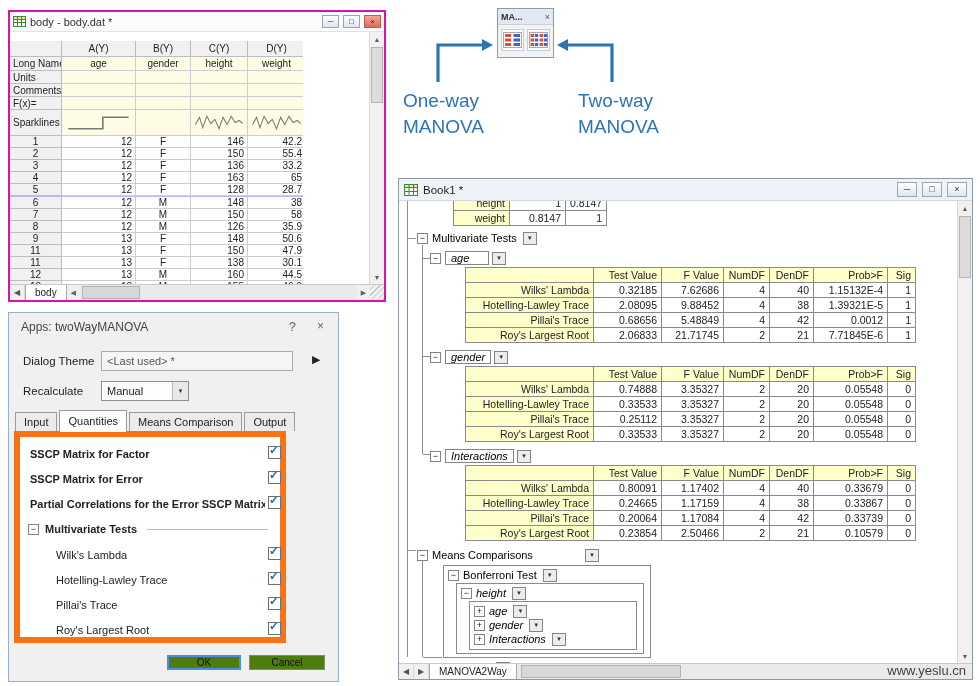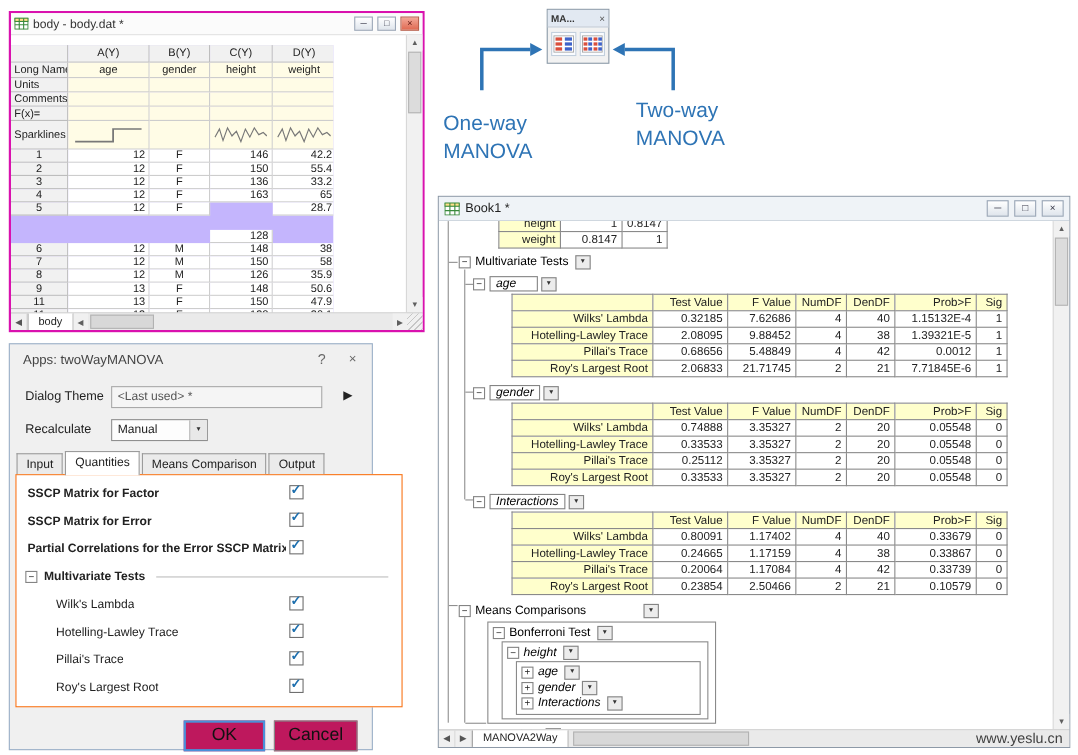--- a/index.html
+++ b/index.html
@@ -58,30 +58,30 @@
 #dlg-close{position:absolute;right:14px;top:6px;font-size:12px;color:#666}
 .dlg-lab{position:absolute;font-size:11.5px;color:#222}
 #theme-input{position:absolute;left:92px;top:38px;width:192px;height:20px;border:1px solid #a9a9a9;background:#f5f5f5;font-family:"Liberation Sans",sans-serif;font-size:11px;color:#555;padding:0 5px}
 #theme-more{position:absolute;left:303px;top:40px;font-size:11px;color:#222}
 #recalc-combo{position:absolute;left:92px;top:68px;width:88px;height:20px;border:1px solid #8f8f8f;background:#fdfdfd;display:flex;align-items:center}
 #recalc-combo .val{flex:1;padding:0 5px;font-size:11px}
 #recalc-combo .arr{width:16px;height:18px;border-left:1px solid #b9b9b9;background:#e8e8e8;display:flex;align-items:center;justify-content:center;font-size:6px;color:#333}
 #dlg-tabs{position:absolute;left:6px;top:97px;height:22px;display:flex;align-items:center;z-index:4}
 .tab{height:19px;padding:0 8px;font-size:11px;line-height:18px;background:#ebebeb;border:1px solid #9b9b9b;border-bottom:none;margin-right:2px;color:#222}
 .tab.active{height:22px;line-height:21px;background:#fff;position:relative;z-index:5}
-#dlg-panel{position:absolute;left:5px;top:118px;width:352px;height:212px;background:#fff;border:1px solid #f97316;padding-top:4px;z-index:1}
+#dlg-panel{position:absolute;left:5px;top:118px;width:272px;height:212px;background:#fff;border:6px solid #f97316;padding-top:4px;z-index:1}
 .opt-row{position:relative;height:25px;display:flex;align-items:center;padding-left:10px}
 .opt-row.indent{padding-left:36px}
 .opt-lbl{font-size:11px;white-space:nowrap;overflow:hidden;max-width:235px}
 .opt-lbl.b{font-weight:bold}
 .cb{position:absolute;left:248px;top:5px;width:13px;height:13px;border:1px solid #6f6f6f;background:#fff}
 .chk{position:absolute;left:0px;top:-4px;font-size:12px;font-weight:bold;color:#1d6fae}
 .grp-hdr-row{position:relative;height:26px;display:flex;align-items:center;padding-left:8px}
 .grp-hdr-row .hline{flex:1;border-top:1px solid #bdbdbd;margin:0 12px 0 10px}
-.dbtn{position:absolute;top:342px;height:28px;font-size:16px;display:flex;align-items:center;justify-content:center;background:#be185d;color:#111}
+.dbtn{position:absolute;top:342px;height:15px;font-size:10px;display:flex;align-items:center;justify-content:center;background:#4d7c0f;color:#111}
 #ok-btn{left:158px;width:74px;border:2px solid #4a90d9}
 #cancel-btn{left:240px;width:76px;border:1px solid #868686}
 
 
 #bk-win{position:absolute;left:398px;top:178px;width:575px;height:502px;border:1px solid #8d99a7;background:#fff}
 #bk-title{height:22px;display:flex;align-items:center;gap:5px;padding:0 5px;background:#eff3f7;border-bottom:1px solid #cfd7df;font-size:11.5px;color:#222}
 #bk-title .title-text{flex:1}
 #bk-content{position:absolute;left:0;top:22px;width:558px;height:462px;background:#fff;overflow:hidden}
 
 
@@ -193,21 +193,21 @@
       <div class="wsc ws-fill" style="height: 12px;"></div>
       <div class="wsc ws-h" style="height: 12px;">4</div>
       <div class="wsc ws-d num" style="height: 12px;">12</div>
       <div class="wsc ws-d ctr" style="height: 12px;">F</div>
       <div class="wsc ws-d num" style="height: 12px;">163</div>
       <div class="wsc ws-d num" style="height: 12px;">65</div>
       <div class="wsc ws-fill" style="height: 12px;"></div>
       <div class="wsc ws-h" style="height: 12px;">5</div>
       <div class="wsc ws-d num" style="height: 12px;">12</div>
       <div class="wsc ws-d ctr" style="height: 12px;">F</div>
-      <div class="wsc ws-d num" style="height: 12px; margin-top: 25px;">128</div>
+      <div class="wsc ws-d num" style="height: 12px;">128</div>
       <div class="wsc ws-d num" style="height: 12px;">28.7</div>
       <div class="wsc ws-fill" style="height: 12px;"></div>
       <div class="wsc ws-h" style="height: 12px;">6</div>
       <div class="wsc ws-d num" style="height: 12px;">12</div>
       <div class="wsc ws-d ctr" style="height: 12px;">M</div>
       <div class="wsc ws-d num" style="height: 12px;">148</div>
       <div class="wsc ws-d num" style="height: 12px;">38</div>
       <div class="wsc ws-fill" style="height: 12px;"></div>
       <div class="wsc ws-h" style="height: 12px;">7</div>
       <div class="wsc ws-d num" style="height: 12px;">12</div>
@@ -299,21 +299,21 @@
           <rect x="10.6" y="6.5" width="3.5" height="3" fill="#d94f3d"></rect>
           <rect x="10.6" y="11" width="3.5" height="3" fill="#d94f3d"></rect>
           <rect x="14.9" y="2" width="3.3" height="3" fill="#3f63c9"></rect>
           <rect x="14.9" y="6.5" width="3.3" height="3" fill="#3f63c9"></rect>
           <rect x="14.9" y="11" width="3.3" height="3" fill="#3f63c9"></rect>
         </svg>
     </span>
   </div>
 </div>
 
-<div class="callout" style="left:403px;top:100px">One-way MANOVA</div>
+<div class="callout" style="left:403px;top:88px">One-way MANOVA</div>
 <div class="callout" style="left:578px;top:88px">Two-way MANOVA</div>
 <svg style="position:absolute;left:390px;top:26px" width="240" height="62">
   <polyline points="48,56 48,19 92,19" fill="none" stroke="#2E74B5" stroke-width="3.2"></polyline>
   <polygon points="92,13 92,25 103,19" fill="#2E74B5"></polygon>
   <polyline points="222,56 222,19 178,19" fill="none" stroke="#2E74B5" stroke-width="3.2"></polyline>
   <polygon points="178,13 178,25 167,19" fill="#2E74B5"></polygon>
 </svg>
 
 <div id="dlg">
   <div id="dlg-title">

